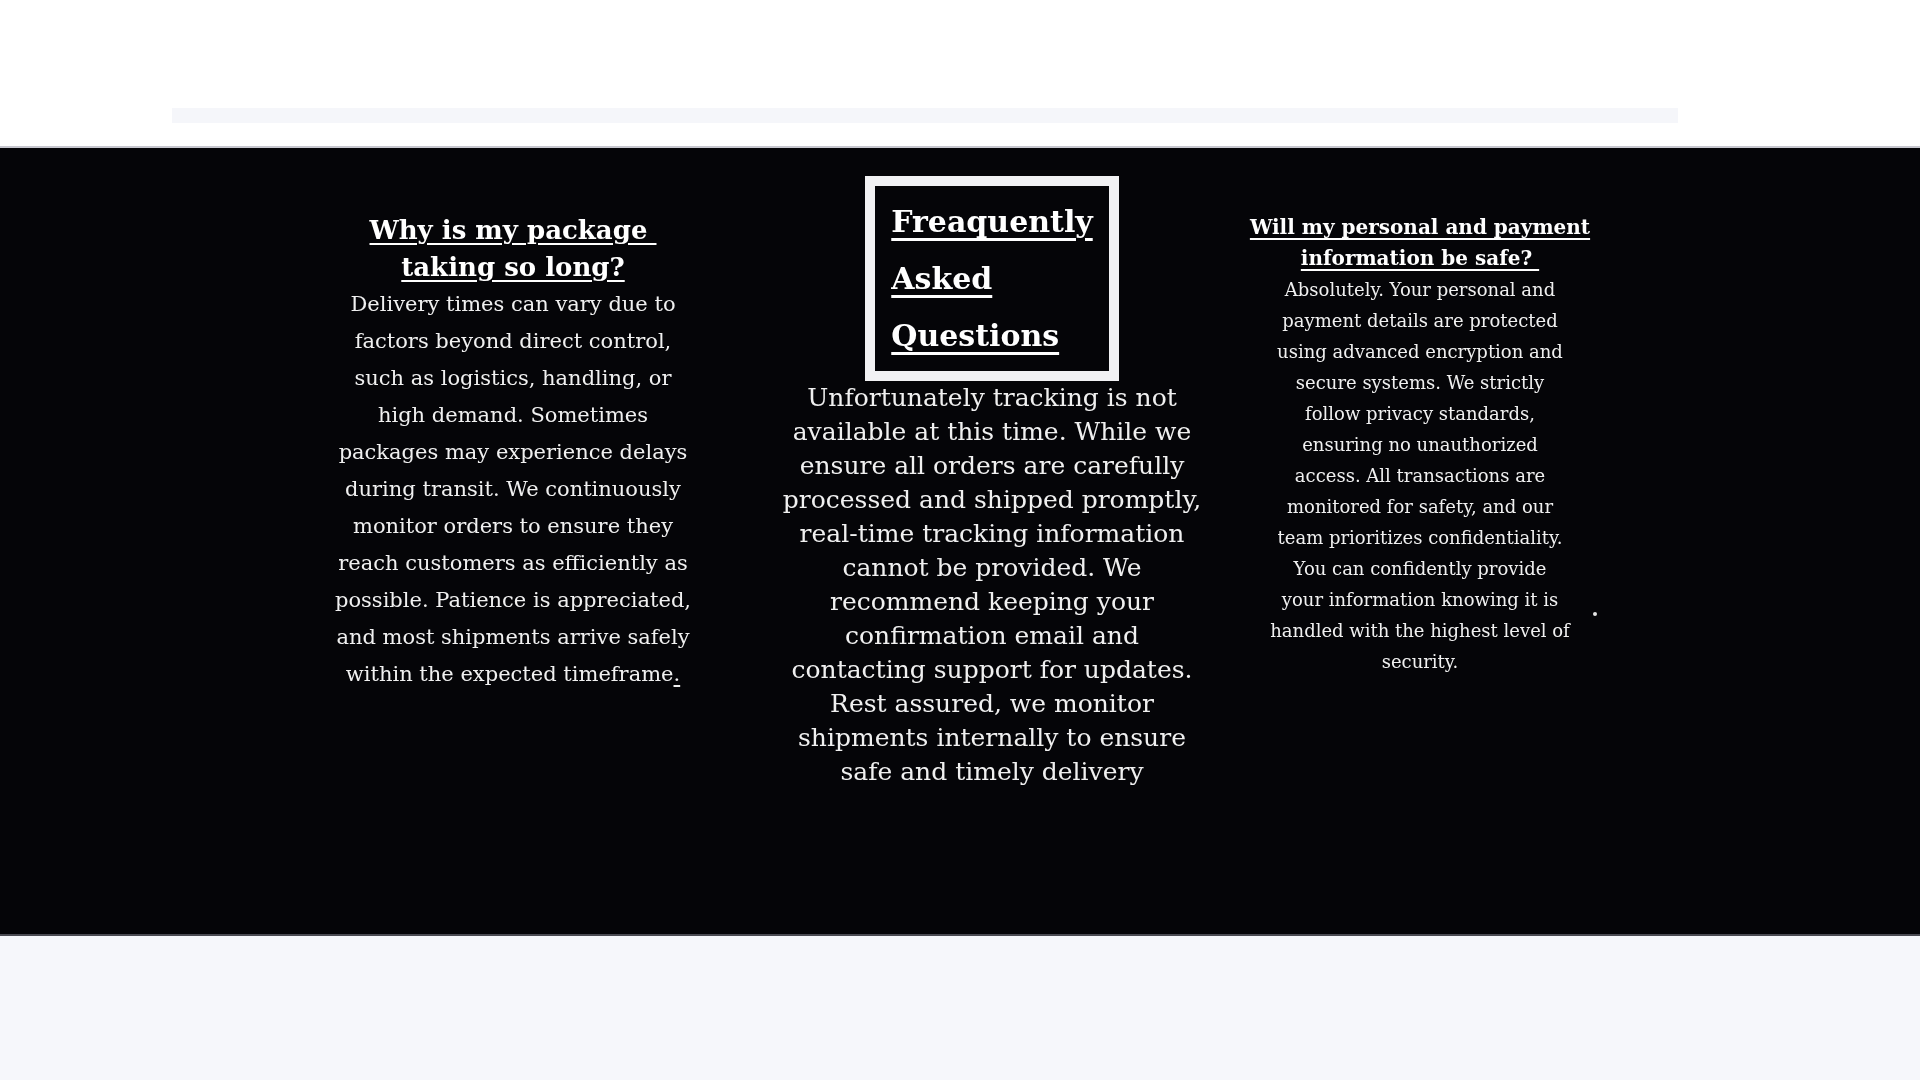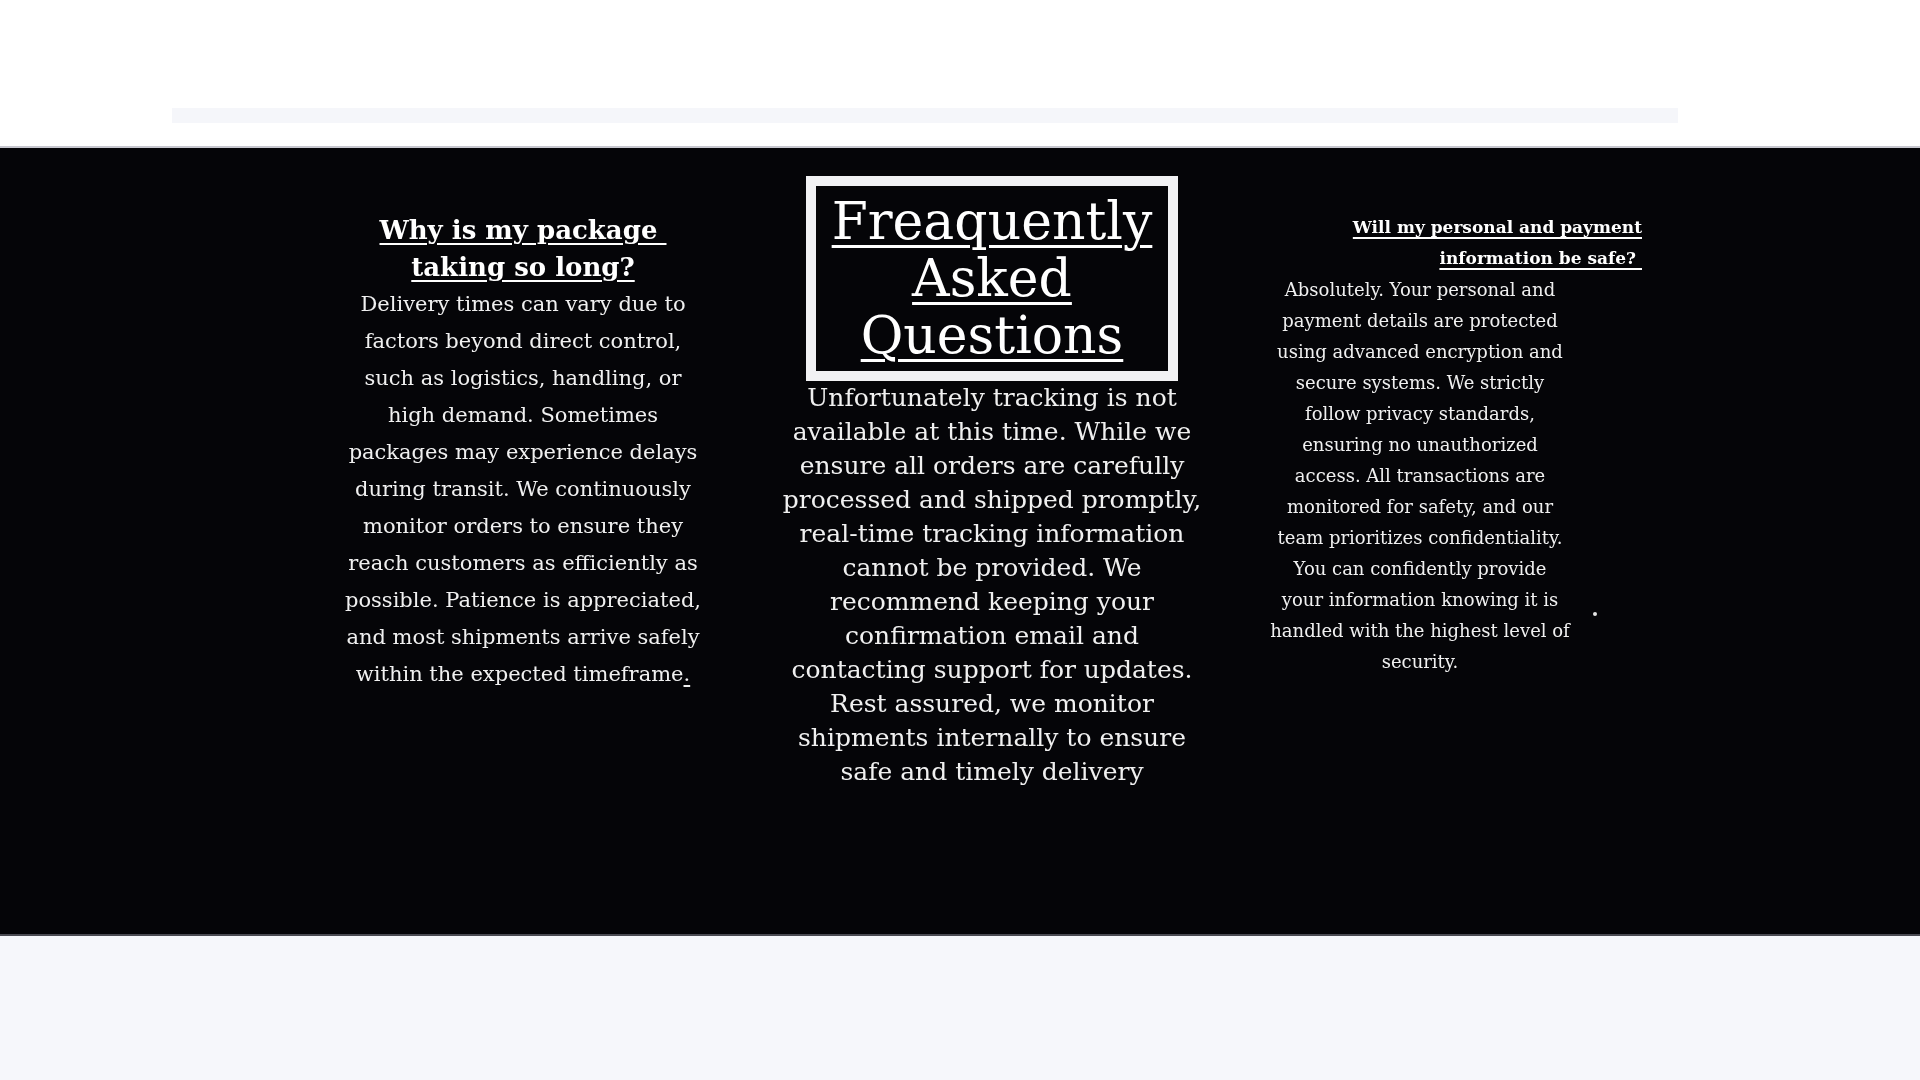--- a/index.html
+++ b/index.html
@@ -31,61 +31,61 @@
     left: 0; top: 936px;
     width: 1920px; height: 144px;
     background: var(--footer-bg, #f6f7fb);
   }
 
   .faq-col {
     position: absolute;
     text-align: center;
     color: var(--body-text, #f0f0f0);
   }
-  .col-1 { left: 300px; top: 64px; width: 446px; }
+  .col-1 { left: 290px; top: 64px; width: 446px; }
   .col-2 { left: 768px; top: 28px; width: 448px; }
   .col-3 { left: 1198px; top: 64px; width: 444px; }
 
   .question {
     font-weight: bold;
     color: var(--heading-text, #ffffff);
     text-decoration: underline;
     text-decoration-thickness: 2px;
     text-underline-offset: 4px;
     white-space: pre-wrap;
   }
   .col-1 .question { font-size: 26px; line-height: 37px; }
   .col-2 .question { font-size: 26px; line-height: 36px; margin-top: 45px; }
-  .col-3 .question { font-size: 17px; line-height: 31px; text-align: right; }
+  .col-3 .question { font-size: 20px; line-height: 31px; }
 
   .answer { white-space: pre-line; }
   .col-1 .answer { font-size: 21px;   line-height: 37px; }
   .col-2 .answer { font-size: 25px;   line-height: 34px; }
   .col-3 .answer { font-size: 18px; line-height: 31px; }
 
   .answer .period-underline {
     text-decoration: underline;
     text-decoration-thickness: 2px;
     text-underline-offset: 4px;
   }
 
   .title-box {
     width: fit-content;
     margin: 0 auto;
     border: 10px solid var(--box-border, #f2f2f4);
     padding: 7px 16px;
     background: var(--section-bg, #050508);
   }
   .title-box .box-title {
-    font-weight: normal;
+    font-weight: bold;
     color: var(--heading-text, #ffffff);
-    font-size: 52px;
+    font-size: 30px;
     line-height: 57px;
     white-space: pre-line;
-    text-align: center;
+    text-align: left;
     text-decoration: underline;
     text-decoration-thickness: 3px;
     text-underline-offset: 6px;
   }
 
   .stray-dot {
     position: absolute;
     left: 1593px; top: 464px;
     width: 4px; height: 4px;
     border-radius: 50%;

